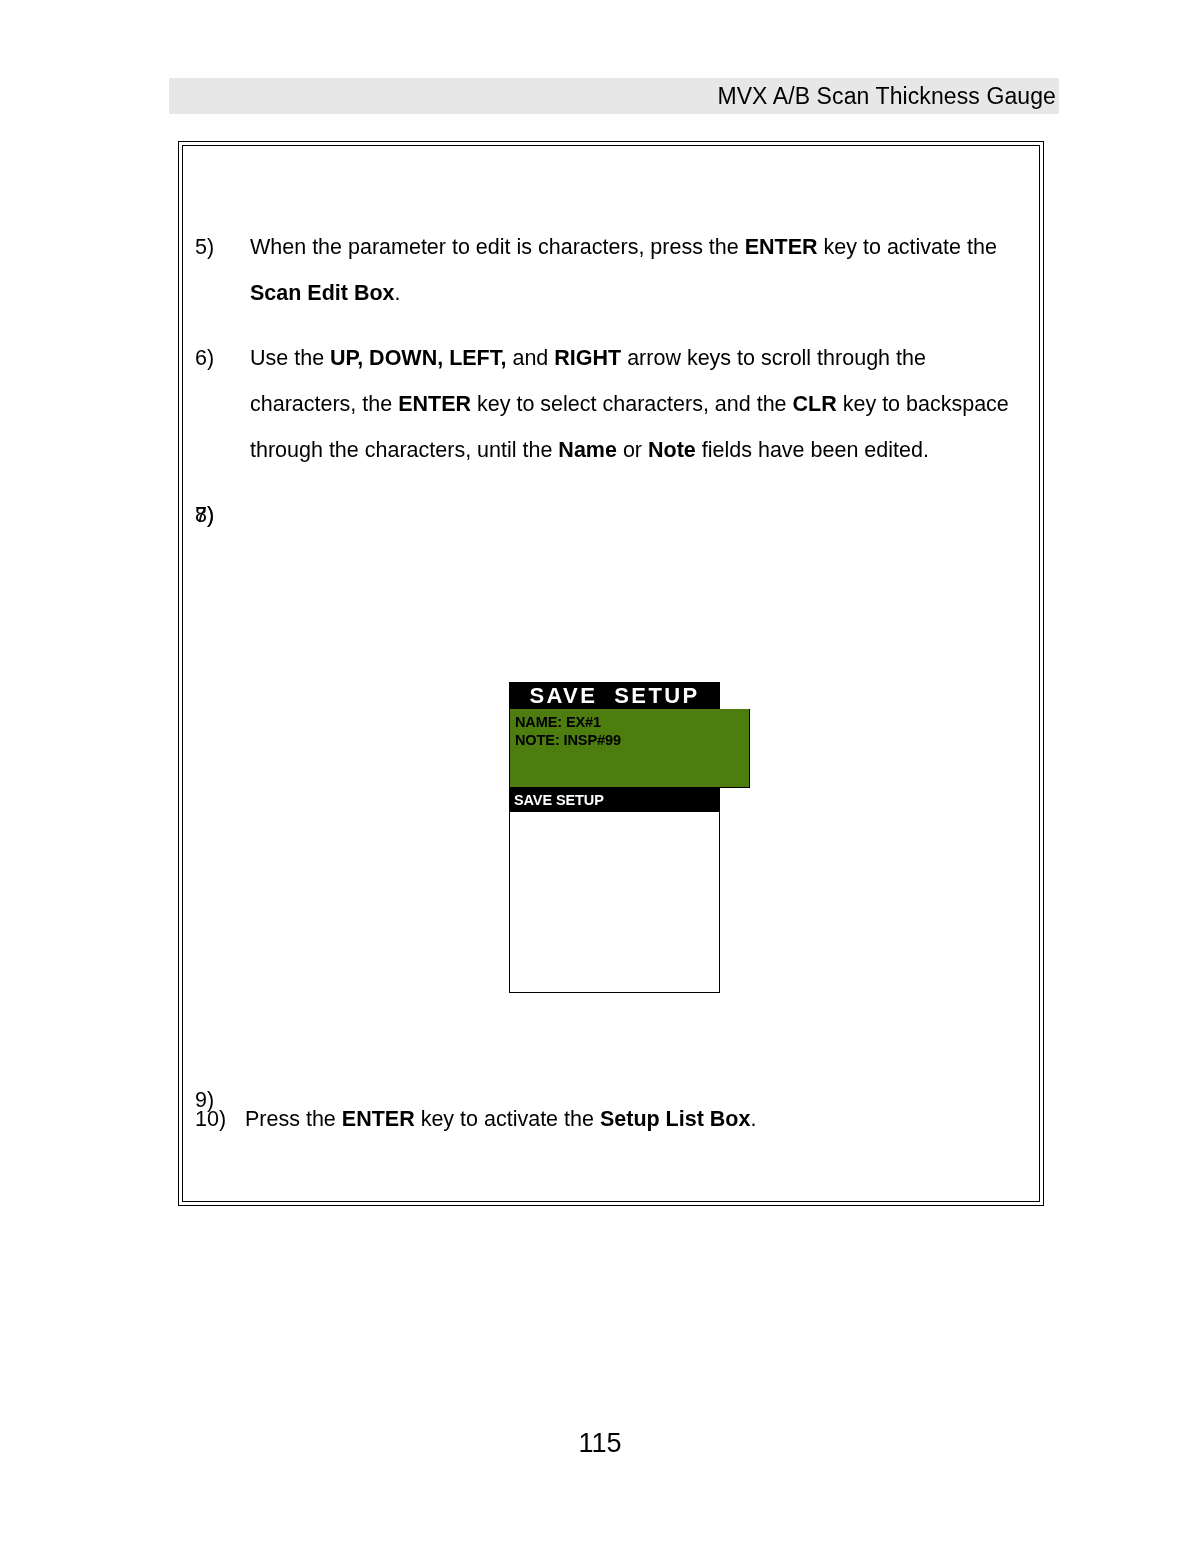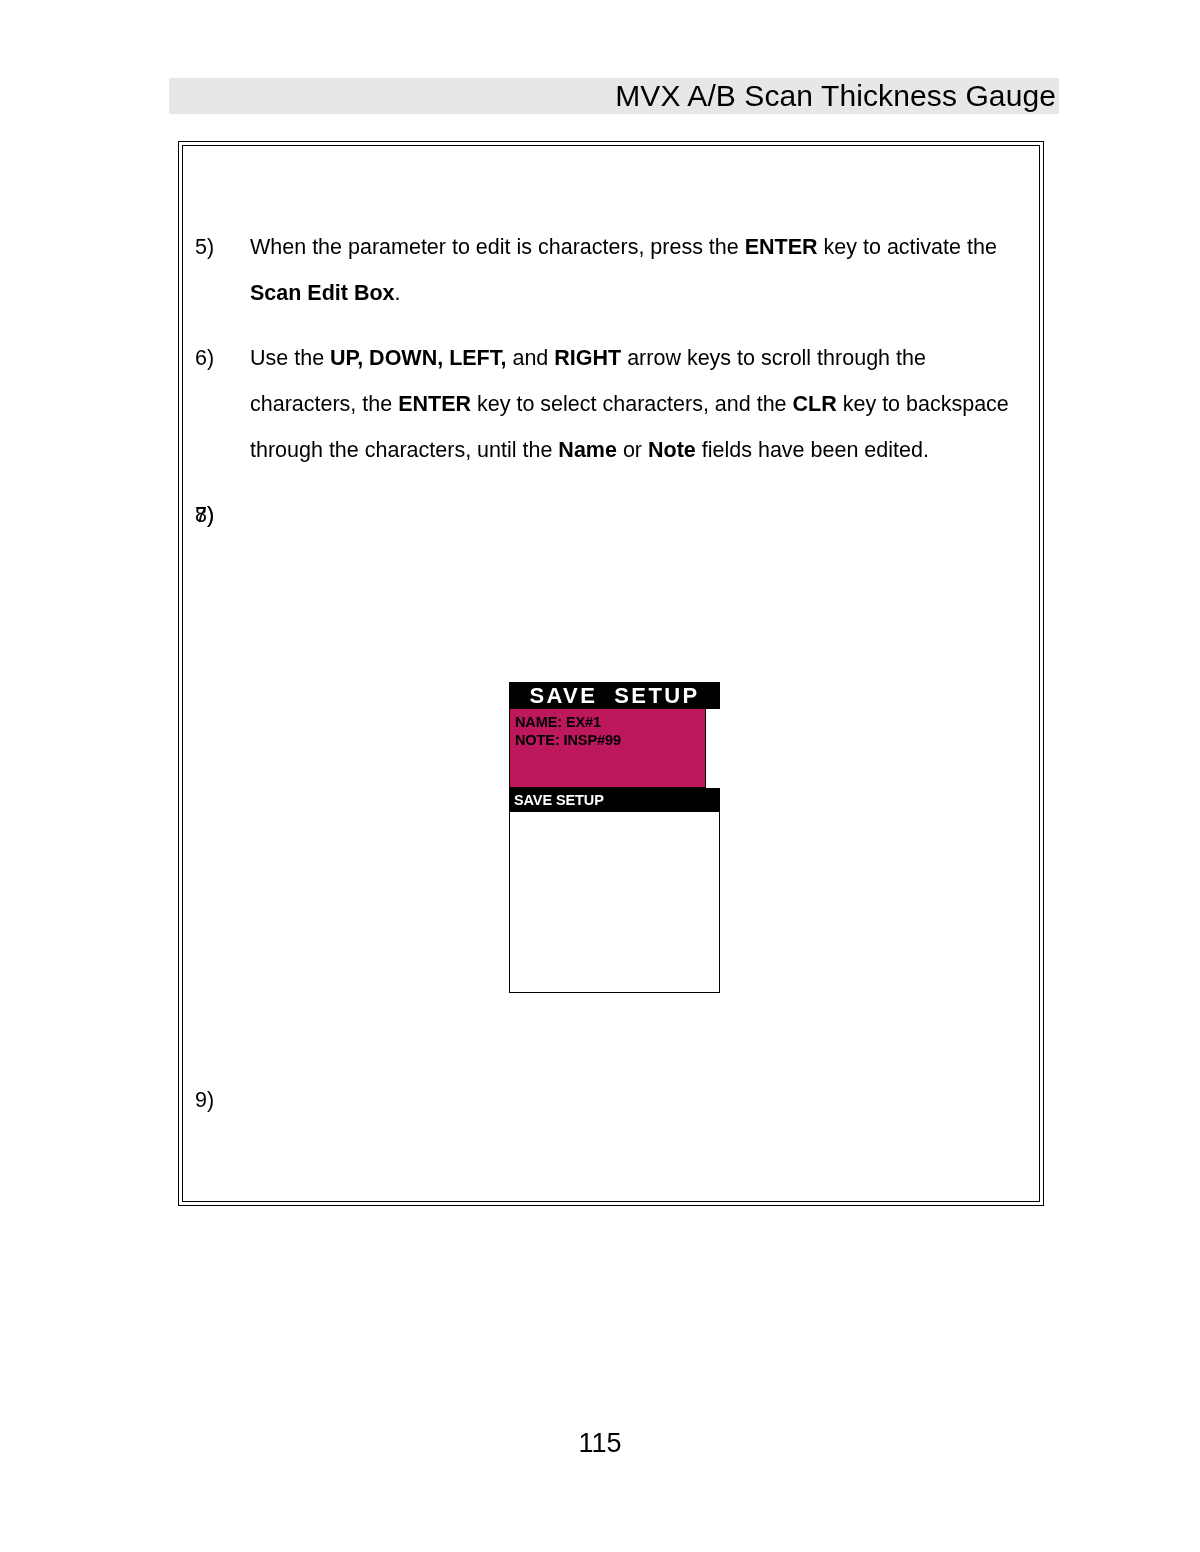--- a/index.html
+++ b/index.html
@@ -22,21 +22,21 @@
     left: 169px;
     top: 78px;
     width: 890px;
     height: 36px;
     background: #e7e7e7;
     display: flex;
     align-items: center;
     justify-content: flex-end;
   }
   .page-header .header-text {
-    font-size: 30px;
+    font-size: 23px;
     line-height: 1;
     letter-spacing: 0.1px;
     padding-right: 3px;
     color: #000;
   }
 
   
   .content-frame {
     position: absolute;
     left: 178px;
@@ -113,26 +113,26 @@
     line-height: 27px;
     text-align: center;
     letter-spacing: 2.4px;
     white-space: pre;
     font-family: "Liberation Sans", sans-serif;
   }
   .dev-panel-top {
     position: absolute;
     left: 0;
     top: 27px;
-    width: 197px;
+    width: 241px;
     height: 79px;
     box-sizing: border-box;
     border: 1.5px solid #000;
     border-top: none;
-    background: #be185d;
+    background: #4d7c0f;
     padding: 4px 0 0 5px;
   }
   .dev-field {
     font-size: 14.5px;
     font-weight: bold;
     line-height: 18px;
     letter-spacing: -0.1px;
     white-space: nowrap;
   }
   .dev-highlight-row {
@@ -195,16 +195,17 @@
     <div class="dev-panel-top">
       <div class="dev-field">NAME: EX#1</div>
       <div class="dev-field">NOTE: INSP#99</div>
     </div>
     <div class="dev-highlight-row">SAVE SETUP</div>
     <div class="dev-panel-bottom"></div>
   </div>
 
   <div class="steps" style="top:935px;" id="steps-lower">
       <div class="step"><span class="step-num">9)</span></div>
+      <div class="step narrow-num"><span class="step-num">10)</span><span><span>Press the </span><b>ENTER</b><span> key to activate the </span><b>Setup List Box</b><span>.</span></span></div>
     </div>
 </div>
 
 <div class="page-number">115</div>
 
 </body></html>

